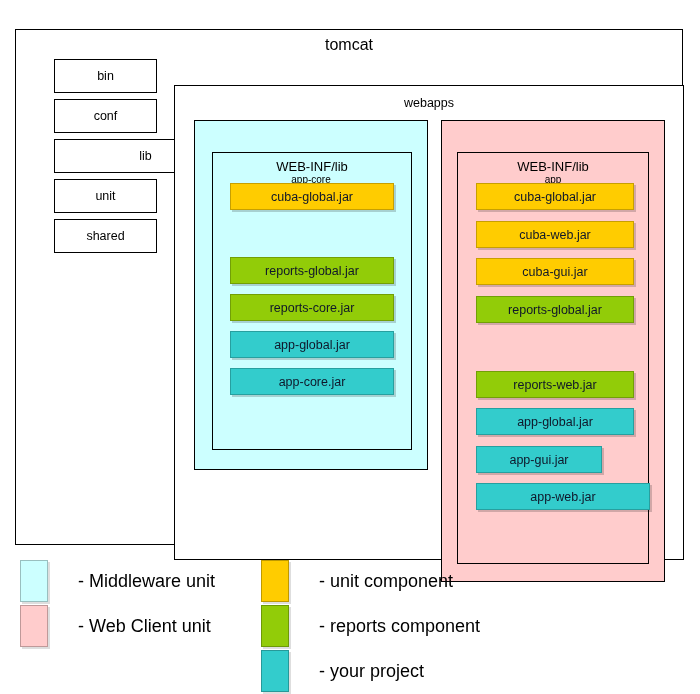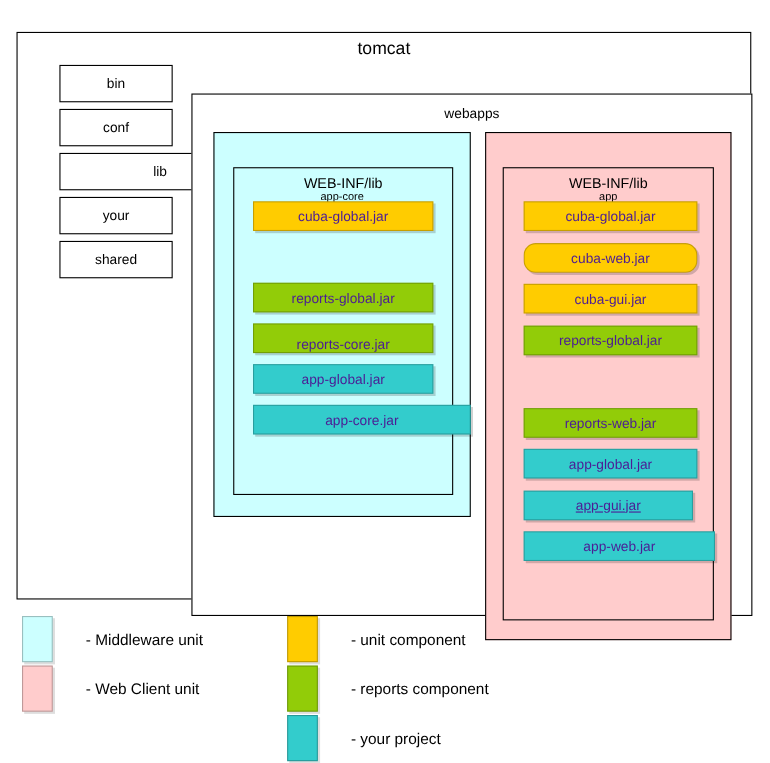--- a/index.html
+++ b/index.html
@@ -91,112 +91,112 @@
   
   .jar-bar {
     position: absolute;
     height: 27px;
     border: 1px solid rgba(0,0,0,0.22);
     box-shadow: 2px 2px 0 rgba(0,0,0,0.18);
     display: flex;
     align-items: center;
     justify-content: center;
     font-size: 12.5px;
-    color: #4c1d95;
+    color: #0f172a;
     box-sizing: border-box;
   }
 
   
   #legend { position: absolute; left: 0; top: 545px; width: 700px; height: 149px; }
   .legend-item { position: absolute; display: flex; align-items: center; }
   .legend-swatch {
     width: 28px; height: 42px;
     border: 1px solid rgba(0,0,0,0.25);
     box-shadow: 2px 2px 0 rgba(0,0,0,0.13);
     box-sizing: border-box;
     flex: 0 0 auto;
   }
   .legend-swatch.square { height: 42px; }
   .legend-label {
     margin-left: 30px;
-    font-size: 14px;
+    font-size: 18px;
     white-space: nowrap;
   }
 </style>
 </head>
 <body>
 
 <div class="abs" id="tomcat-box">
   <div id="tomcat-title">tomcat</div>
 
   <div id="folder-column">
       <div class="folder-box" style="top: 29px;">
         <span>bin</span>
       </div>
       <div class="folder-box" style="top: 69px;">
         <span>conf</span>
       </div>
       <div class="folder-box" style="top: 109px; padding-left: 40px;">
         <span>lib</span>
       </div>
       <div class="folder-box" style="top: 149px;">
-        <span>your</span>
+        <span>unit</span>
       </div>
       <div class="folder-box" style="top: 189px;">
         <span>shared</span>
       </div>
     </div>
 
   <div class="abs" id="webapps-box">
     <div id="webapps-title">webapps</div>
     <div id="units-host">
         <div class="unit-panel" style="left: 19px; top: 34px; width: 232px; height: 348px; background: rgb(204, 255, 255);">
           <div class="unit-title">app-core</div>
           <div class="lib-box" style="left: 17px; top: 31px; width: 198px; height: 296px;">
             <div class="lib-title">WEB-INF/lib</div>
             <div class="jar-bar" style="left: 17px; top: 30px; width: 164px; background: rgb(255, 204, 0);">
               <span>cuba-global.jar</span>
             </div>
             <div class="jar-bar" style="left: 17px; top: 104px; width: 164px; background: rgb(146, 204, 8);">
               <span>reports-global.jar</span>
             </div>
-            <div class="jar-bar" style="left: 17px; top: 141px; width: 164px; background: rgb(146, 204, 8); align-items: flex-end;">
+            <div class="jar-bar" style="left: 17px; top: 141px; width: 164px; background: rgb(146, 204, 8);">
               <span>reports-core.jar</span>
             </div>
             <div class="jar-bar" style="left: 17px; top: 178px; width: 164px; background: rgb(51, 204, 204);">
               <span>app-global.jar</span>
             </div>
-            <div class="jar-bar" style="left: 17px; top: 215px; width: 198px; background: rgb(51, 204, 204);">
+            <div class="jar-bar" style="left: 17px; top: 215px; width: 164px; background: rgb(51, 204, 204);">
               <span>app-core.jar</span>
             </div>
           </div>
         </div>
         <div class="unit-panel" style="left: 266px; top: 34px; width: 222px; height: 460px; background: rgb(255, 204, 204);">
           <div class="unit-title">app</div>
           <div class="lib-box" style="left: 15px; top: 31px; width: 190px; height: 410px;">
             <div class="lib-title">WEB-INF/lib</div>
             <div class="jar-bar" style="left: 18px; top: 30px; width: 158px; background: rgb(255, 204, 0);">
               <span>cuba-global.jar</span>
             </div>
-            <div class="jar-bar" style="left: 18px; top: 68px; width: 158px; background: rgb(255, 204, 0); border-radius: 11px;">
+            <div class="jar-bar" style="left: 18px; top: 68px; width: 158px; background: rgb(255, 204, 0);">
               <span>cuba-web.jar</span>
             </div>
             <div class="jar-bar" style="left: 18px; top: 105px; width: 158px; background: rgb(255, 204, 0);">
               <span>cuba-gui.jar</span>
             </div>
             <div class="jar-bar" style="left: 18px; top: 143px; width: 158px; background: rgb(146, 204, 8);">
               <span>reports-global.jar</span>
             </div>
             <div class="jar-bar" style="left: 18px; top: 218px; width: 158px; background: rgb(146, 204, 8);">
               <span>reports-web.jar</span>
             </div>
             <div class="jar-bar" style="left: 18px; top: 255px; width: 158px; background: rgb(51, 204, 204);">
               <span>app-global.jar</span>
             </div>
-            <div class="jar-bar" style="left: 18px; top: 293px; width: 154px; background: rgb(51, 204, 204); text-decoration: underline;">
+            <div class="jar-bar" style="left: 18px; top: 293px; width: 126px; background: rgb(51, 204, 204);">
               <span>app-gui.jar</span>
             </div>
             <div class="jar-bar" style="left: 18px; top: 330px; width: 174px; background: rgb(51, 204, 204);">
               <span>app-web.jar</span>
             </div>
           </div>
         </div>
       </div>
   </div>
 </div>

